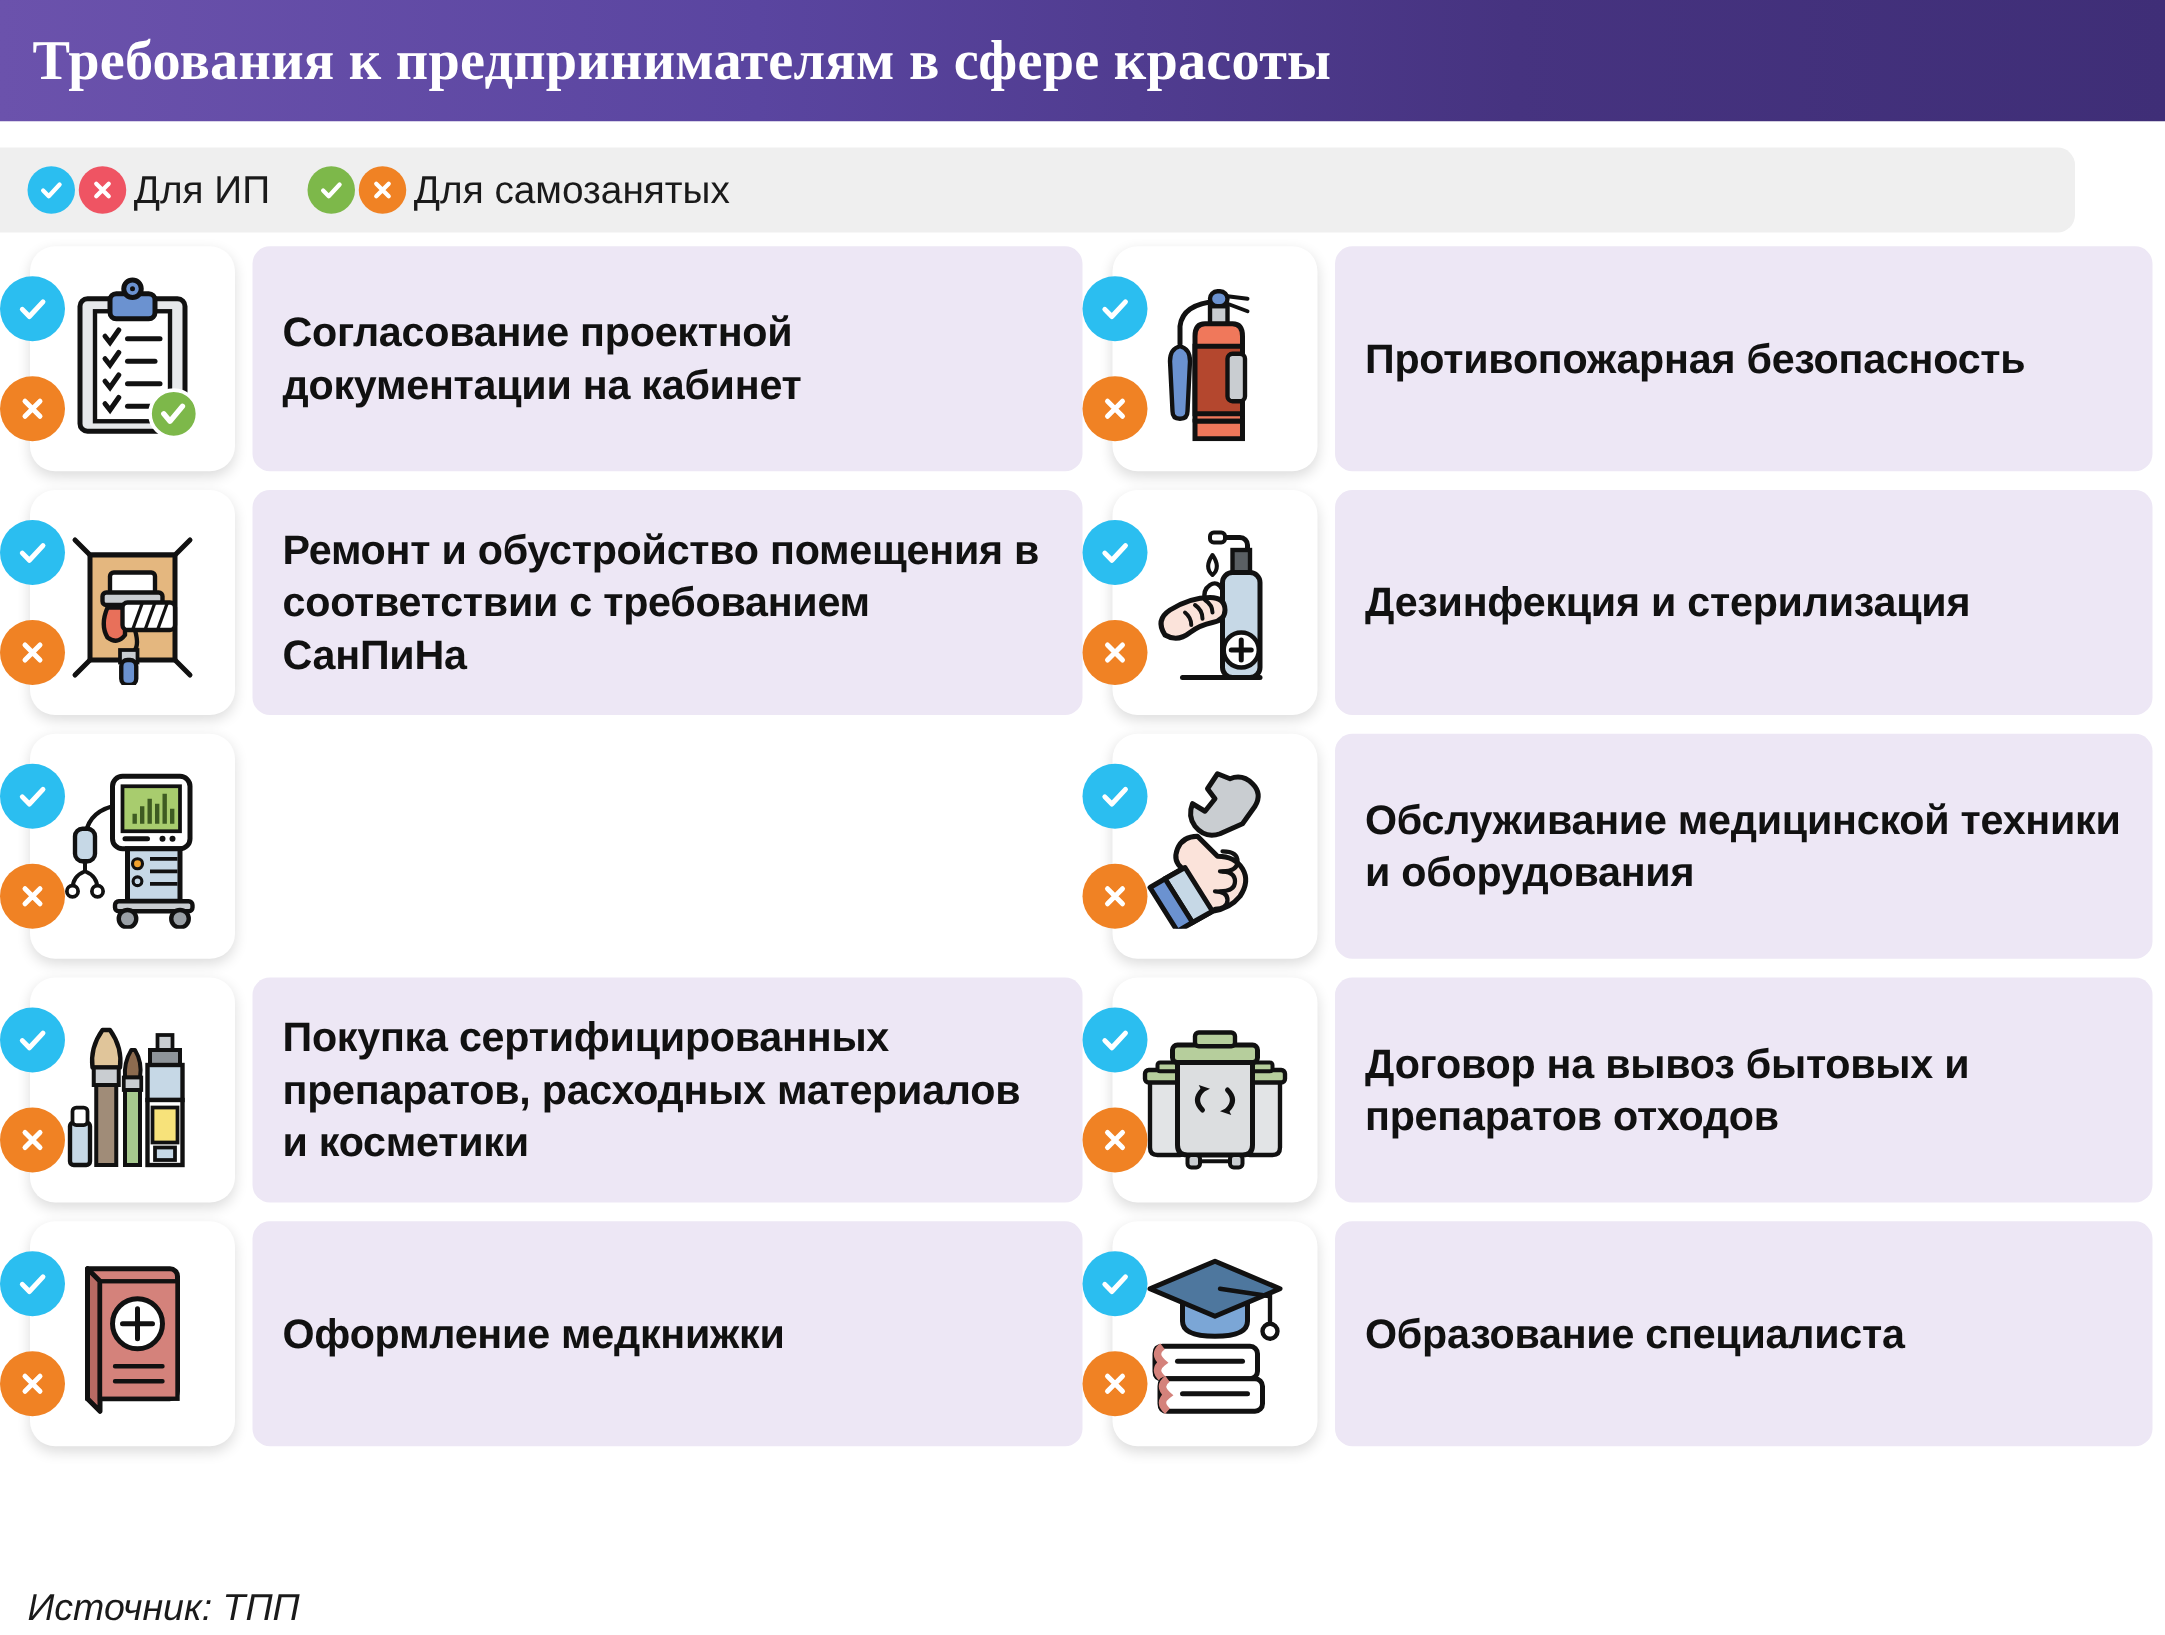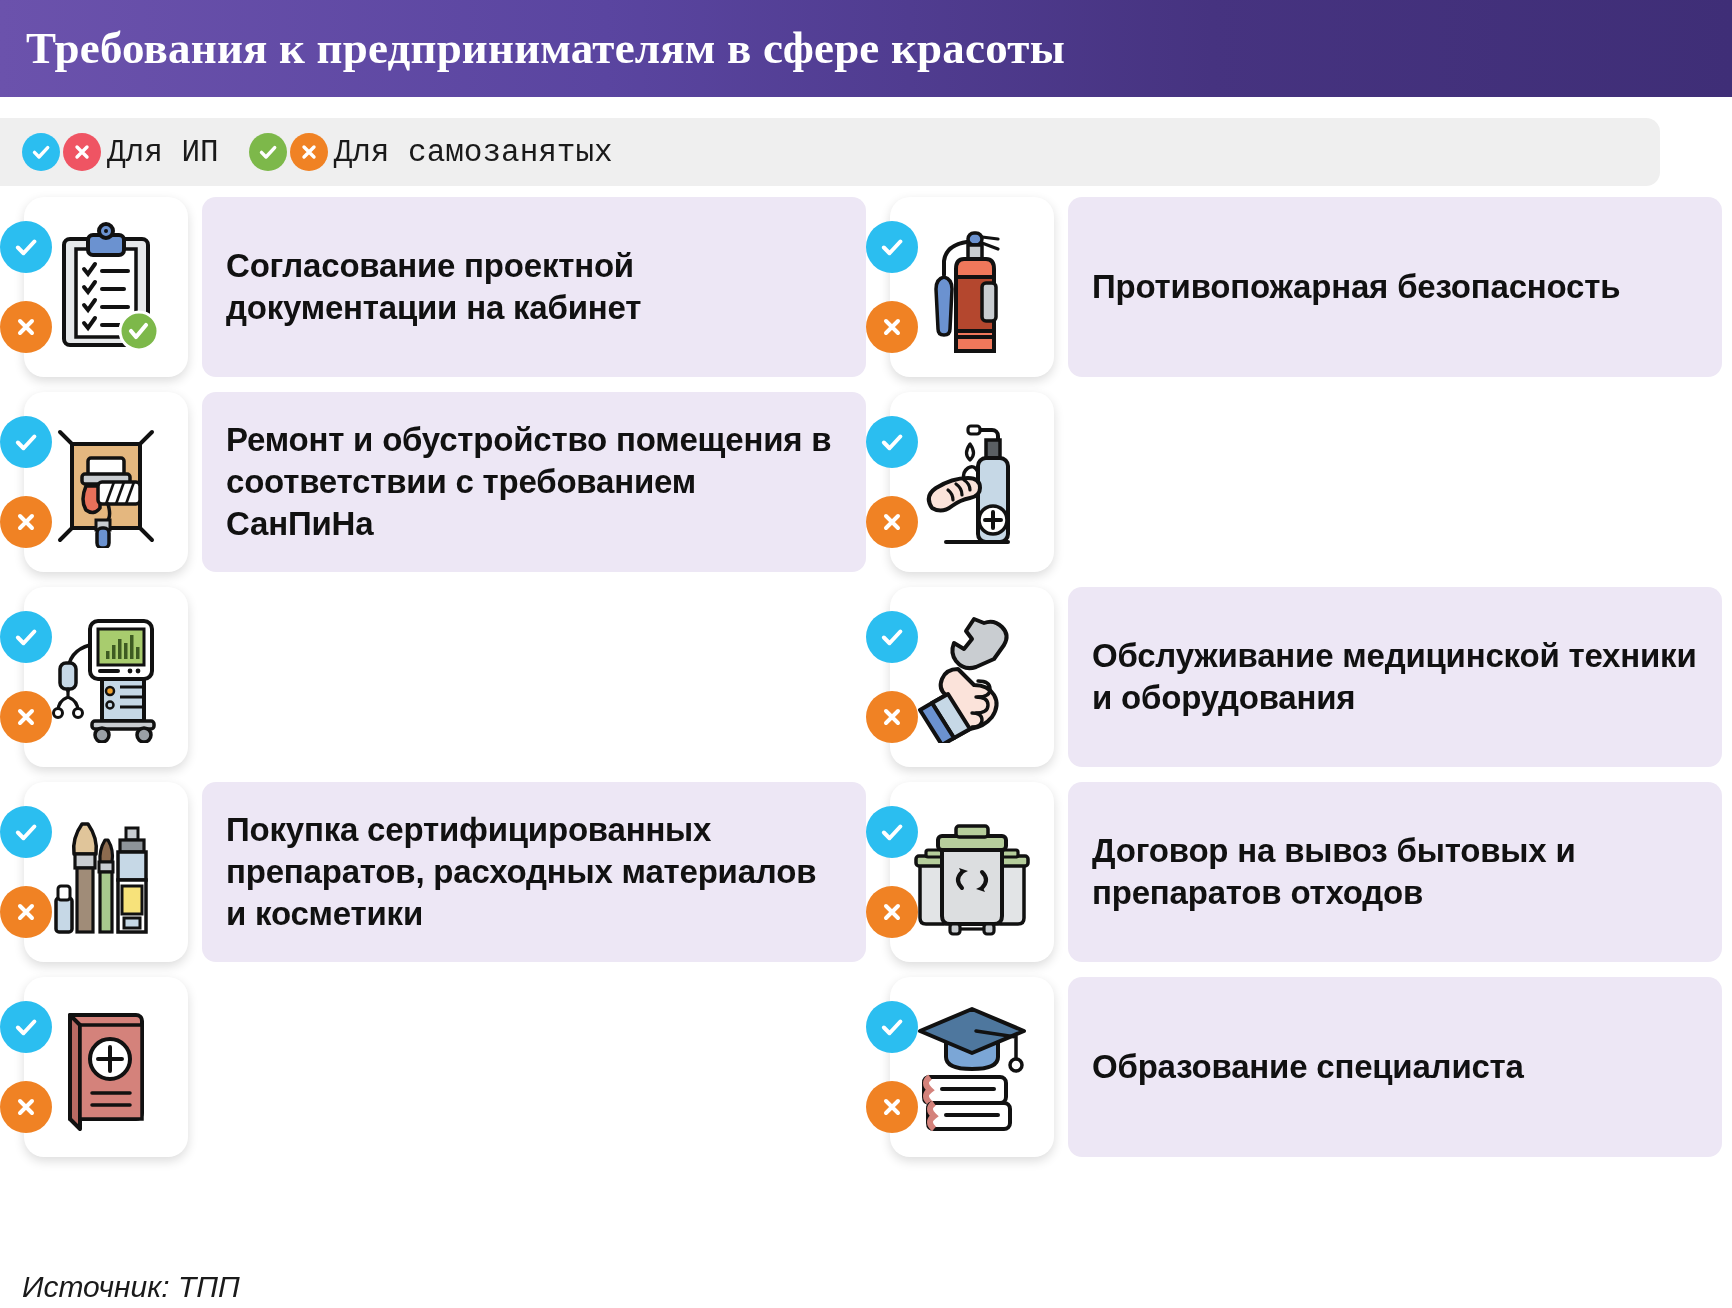--- a/index.html
+++ b/index.html
@@ -63,21 +63,21 @@
   .legend-group {
     display: flex;
     align-items: center;
     margin-right: 30px;
   }
   .legend-badges {
     display: flex;
     align-items: center;
   }
   .legend-label {
-    font-family: Liberation Mono, monospace;
+    font-family: Liberation Sans, sans-serif;
     font-size: 31px;
     color: #1A1A1A;
     margin-left: 6px;
     white-space: nowrap;
   }
 
   
   .badge {
     display: inline-flex;
     align-items: center;
@@ -426,20 +426,23 @@
           <div class="icon-tile">
             <svg class="icon-art" viewBox="0 0 120 132">
               <path d="M24 14 h66 a6 6 0 0 1 6 6 v92 a6 6 0 0 1 -6 6 h-66 z" fill="#D4827B" stroke="#111" stroke-width="4" stroke-linejoin="round"></path>
               <path d="M24 14 v104 l10 10 V24 z" fill="#B86A63" stroke="#111" stroke-width="4" stroke-linejoin="round"></path>
               <rect x="34" y="24" width="62" height="94" fill="#D4827B" stroke="#111" stroke-width="3.5"></rect>
               <circle cx="64" cy="58" r="20" fill="#fff" stroke="#111" stroke-width="4"></circle>
               <path d="M64 46 v24 M52 58 h24" stroke="#111" stroke-width="4" stroke-linecap="round"></path>
               <path d="M46 92 h38 M46 104 h38" stroke="#111" stroke-width="3.5" stroke-linecap="round"></path>
             </svg>
           </div>
+          <div class="text-panel">
+            <span class="label">Оформление медкнижки</span>
+          </div>
         </div>
 
       </div>
     </div>
 
     <div class="col col-right">
       <div class="col-inner">
 
         <div class="row">
           <div class="row-badges">
@@ -497,20 +500,23 @@
               <path d="M66 56 q-4 -8 -10 -4 q-6 4 -4 12" fill="none" stroke="#111" stroke-width="3.5" stroke-linecap="round"></path>
               <path d="M20 92 q-8 -12 4 -20 q16 -10 32 -10 q12 0 12 10 q0 8 -10 10 q-10 2 -18 8 q-10 8 -20 2 z" fill="#FBE3DA" stroke="#111" stroke-width="4" stroke-linejoin="round"></path>
               <g fill="none" stroke="#111" stroke-width="3.2" stroke-linecap="round">
                 <path d="M52 64 q6 4 6 10"></path>
                 <path d="M44 68 q6 4 6 11"></path>
                 <path d="M36 74 q5 4 5 10"></path>
               </g>
               <path d="M34 126 h62" stroke="#111" stroke-width="4" stroke-linecap="round"></path>
             </svg>
           </div>
+          <div class="text-panel">
+            <span class="label">Дезинфекция и стерилизация</span>
+          </div>
         </div>
 
         <div class="row">
           <div class="row-badges">
             <span class="badge badge-yes" style="background:#2BBEF0">
               <svg viewBox="0 0 24 24" width="30" height="30">
                   <path d="M5.5 12.4 L10 17 L18.7 7.6" fill="none" stroke="#fff" stroke-width="3.2" stroke-linecap="round" stroke-linejoin="round"></path>
                 </svg>
             </span>
             <span class="badge badge-no" style="background:#F08224">

